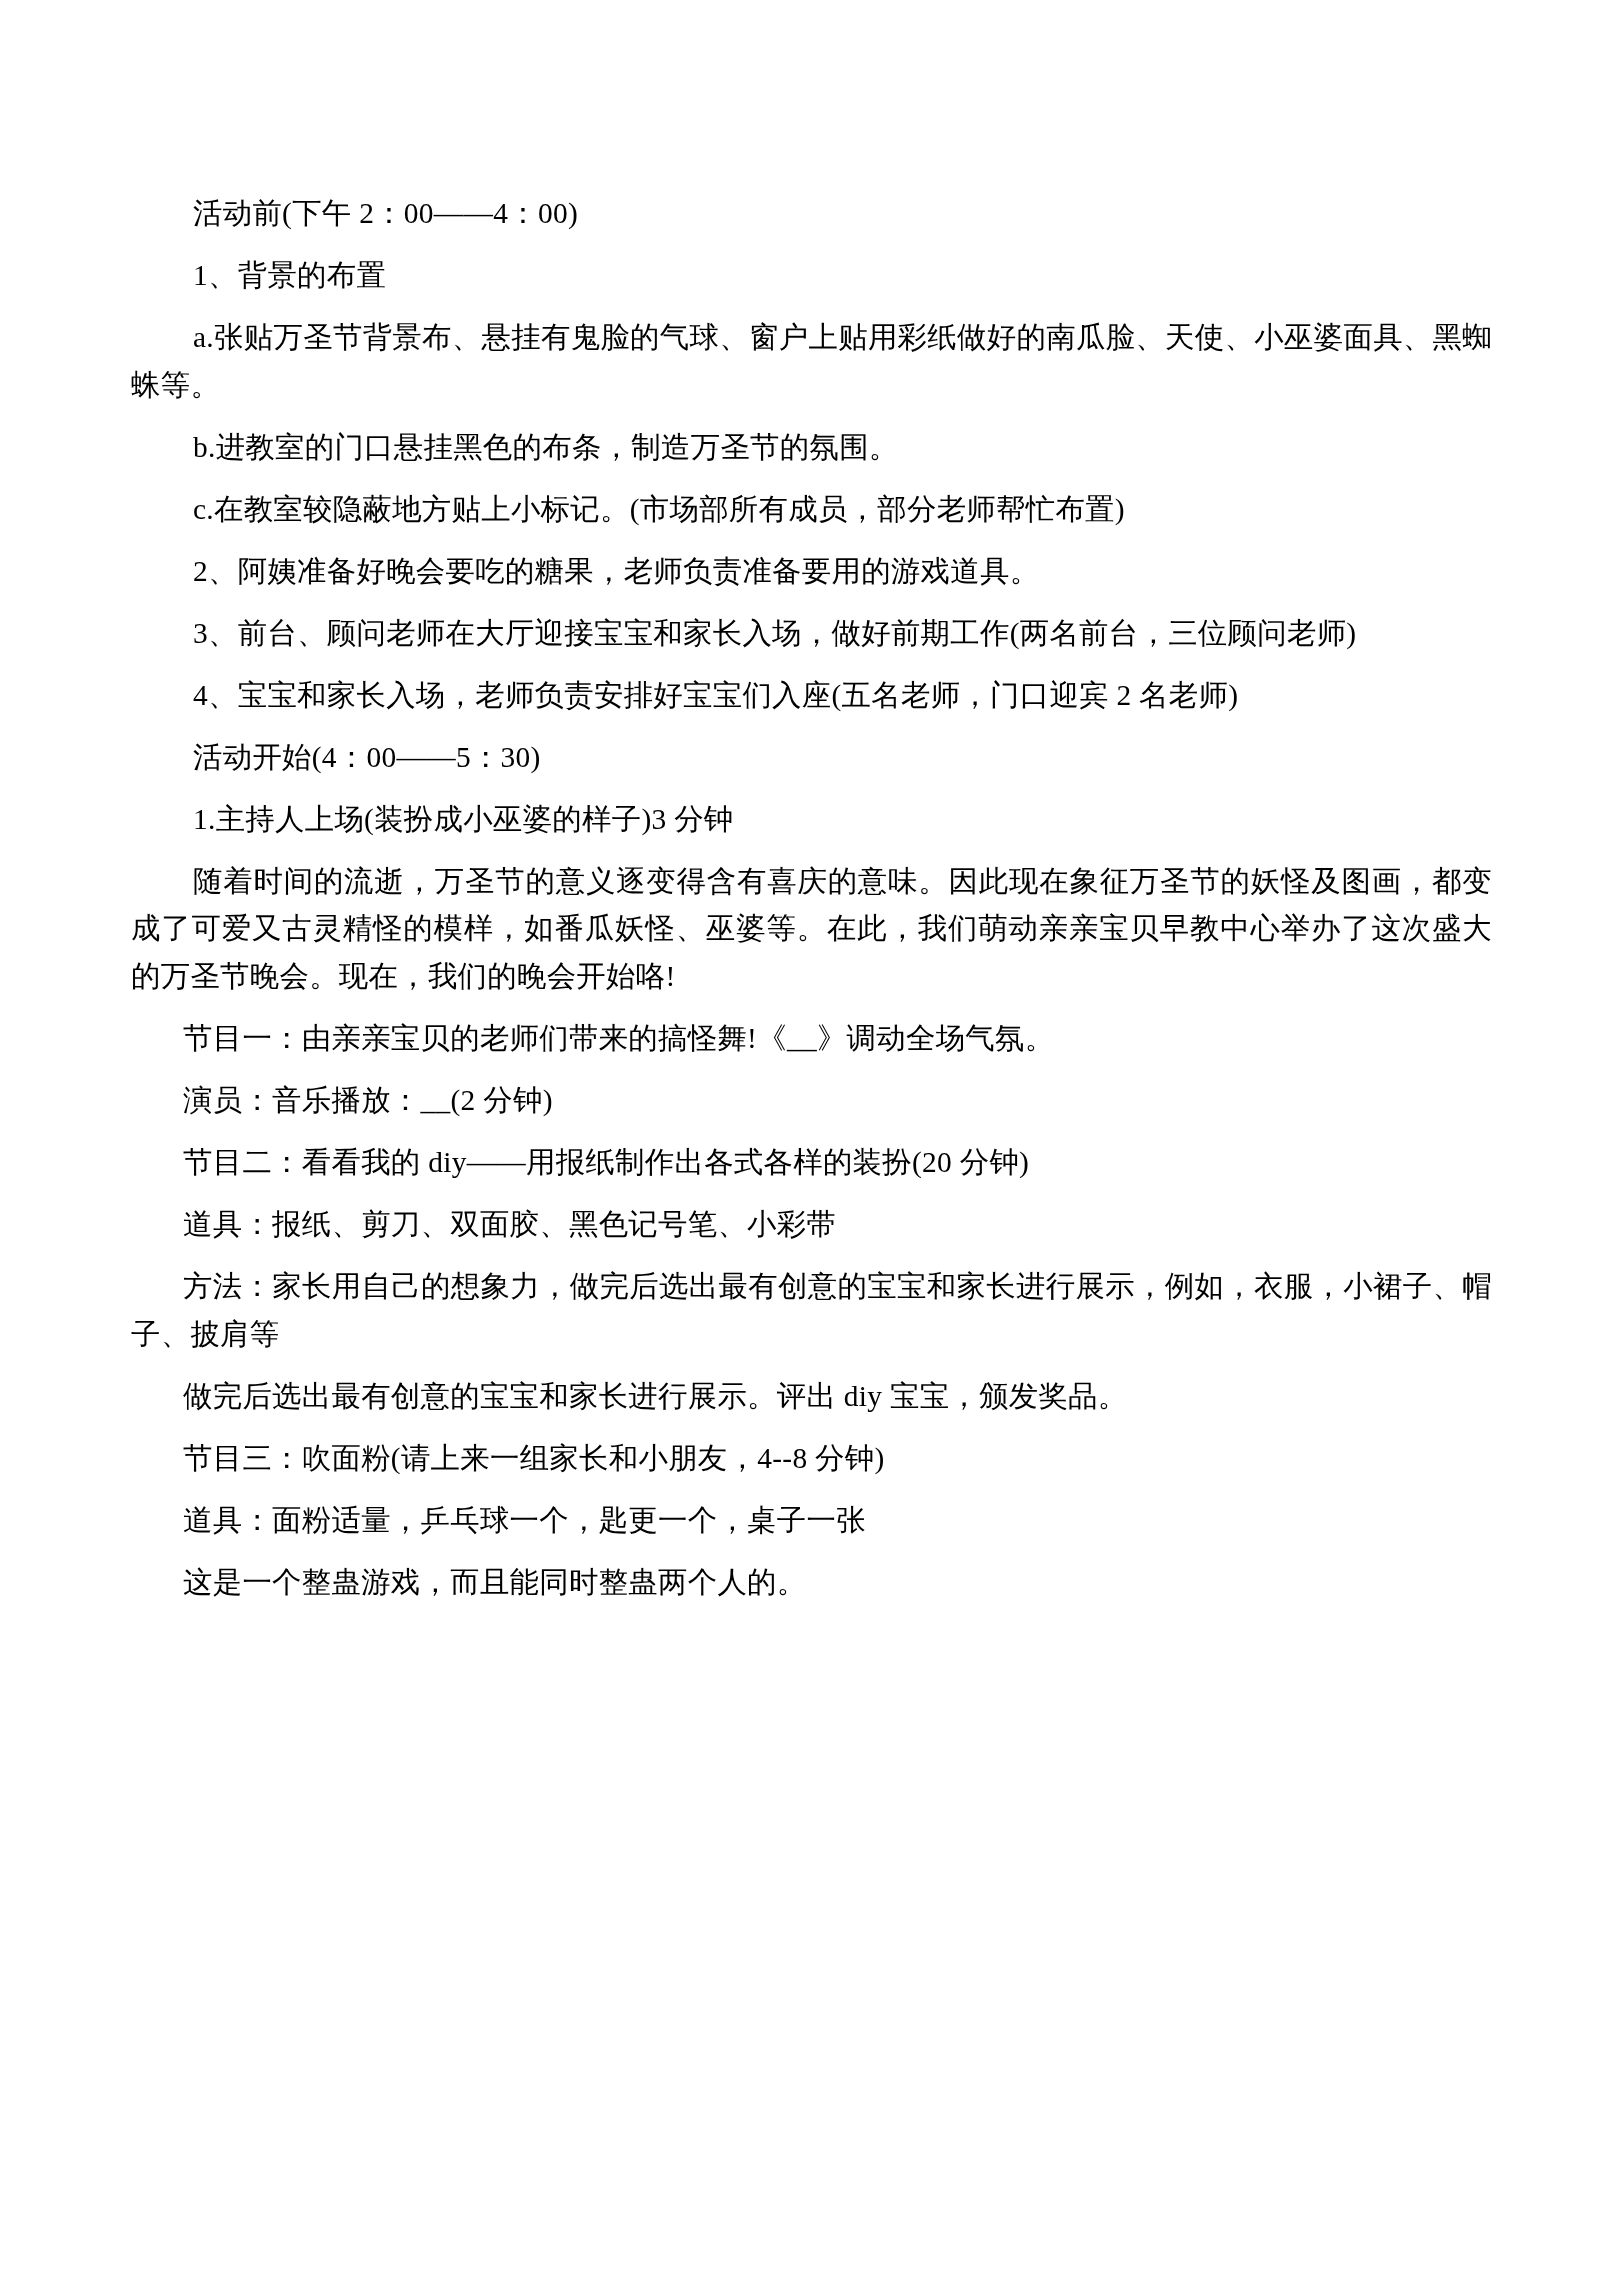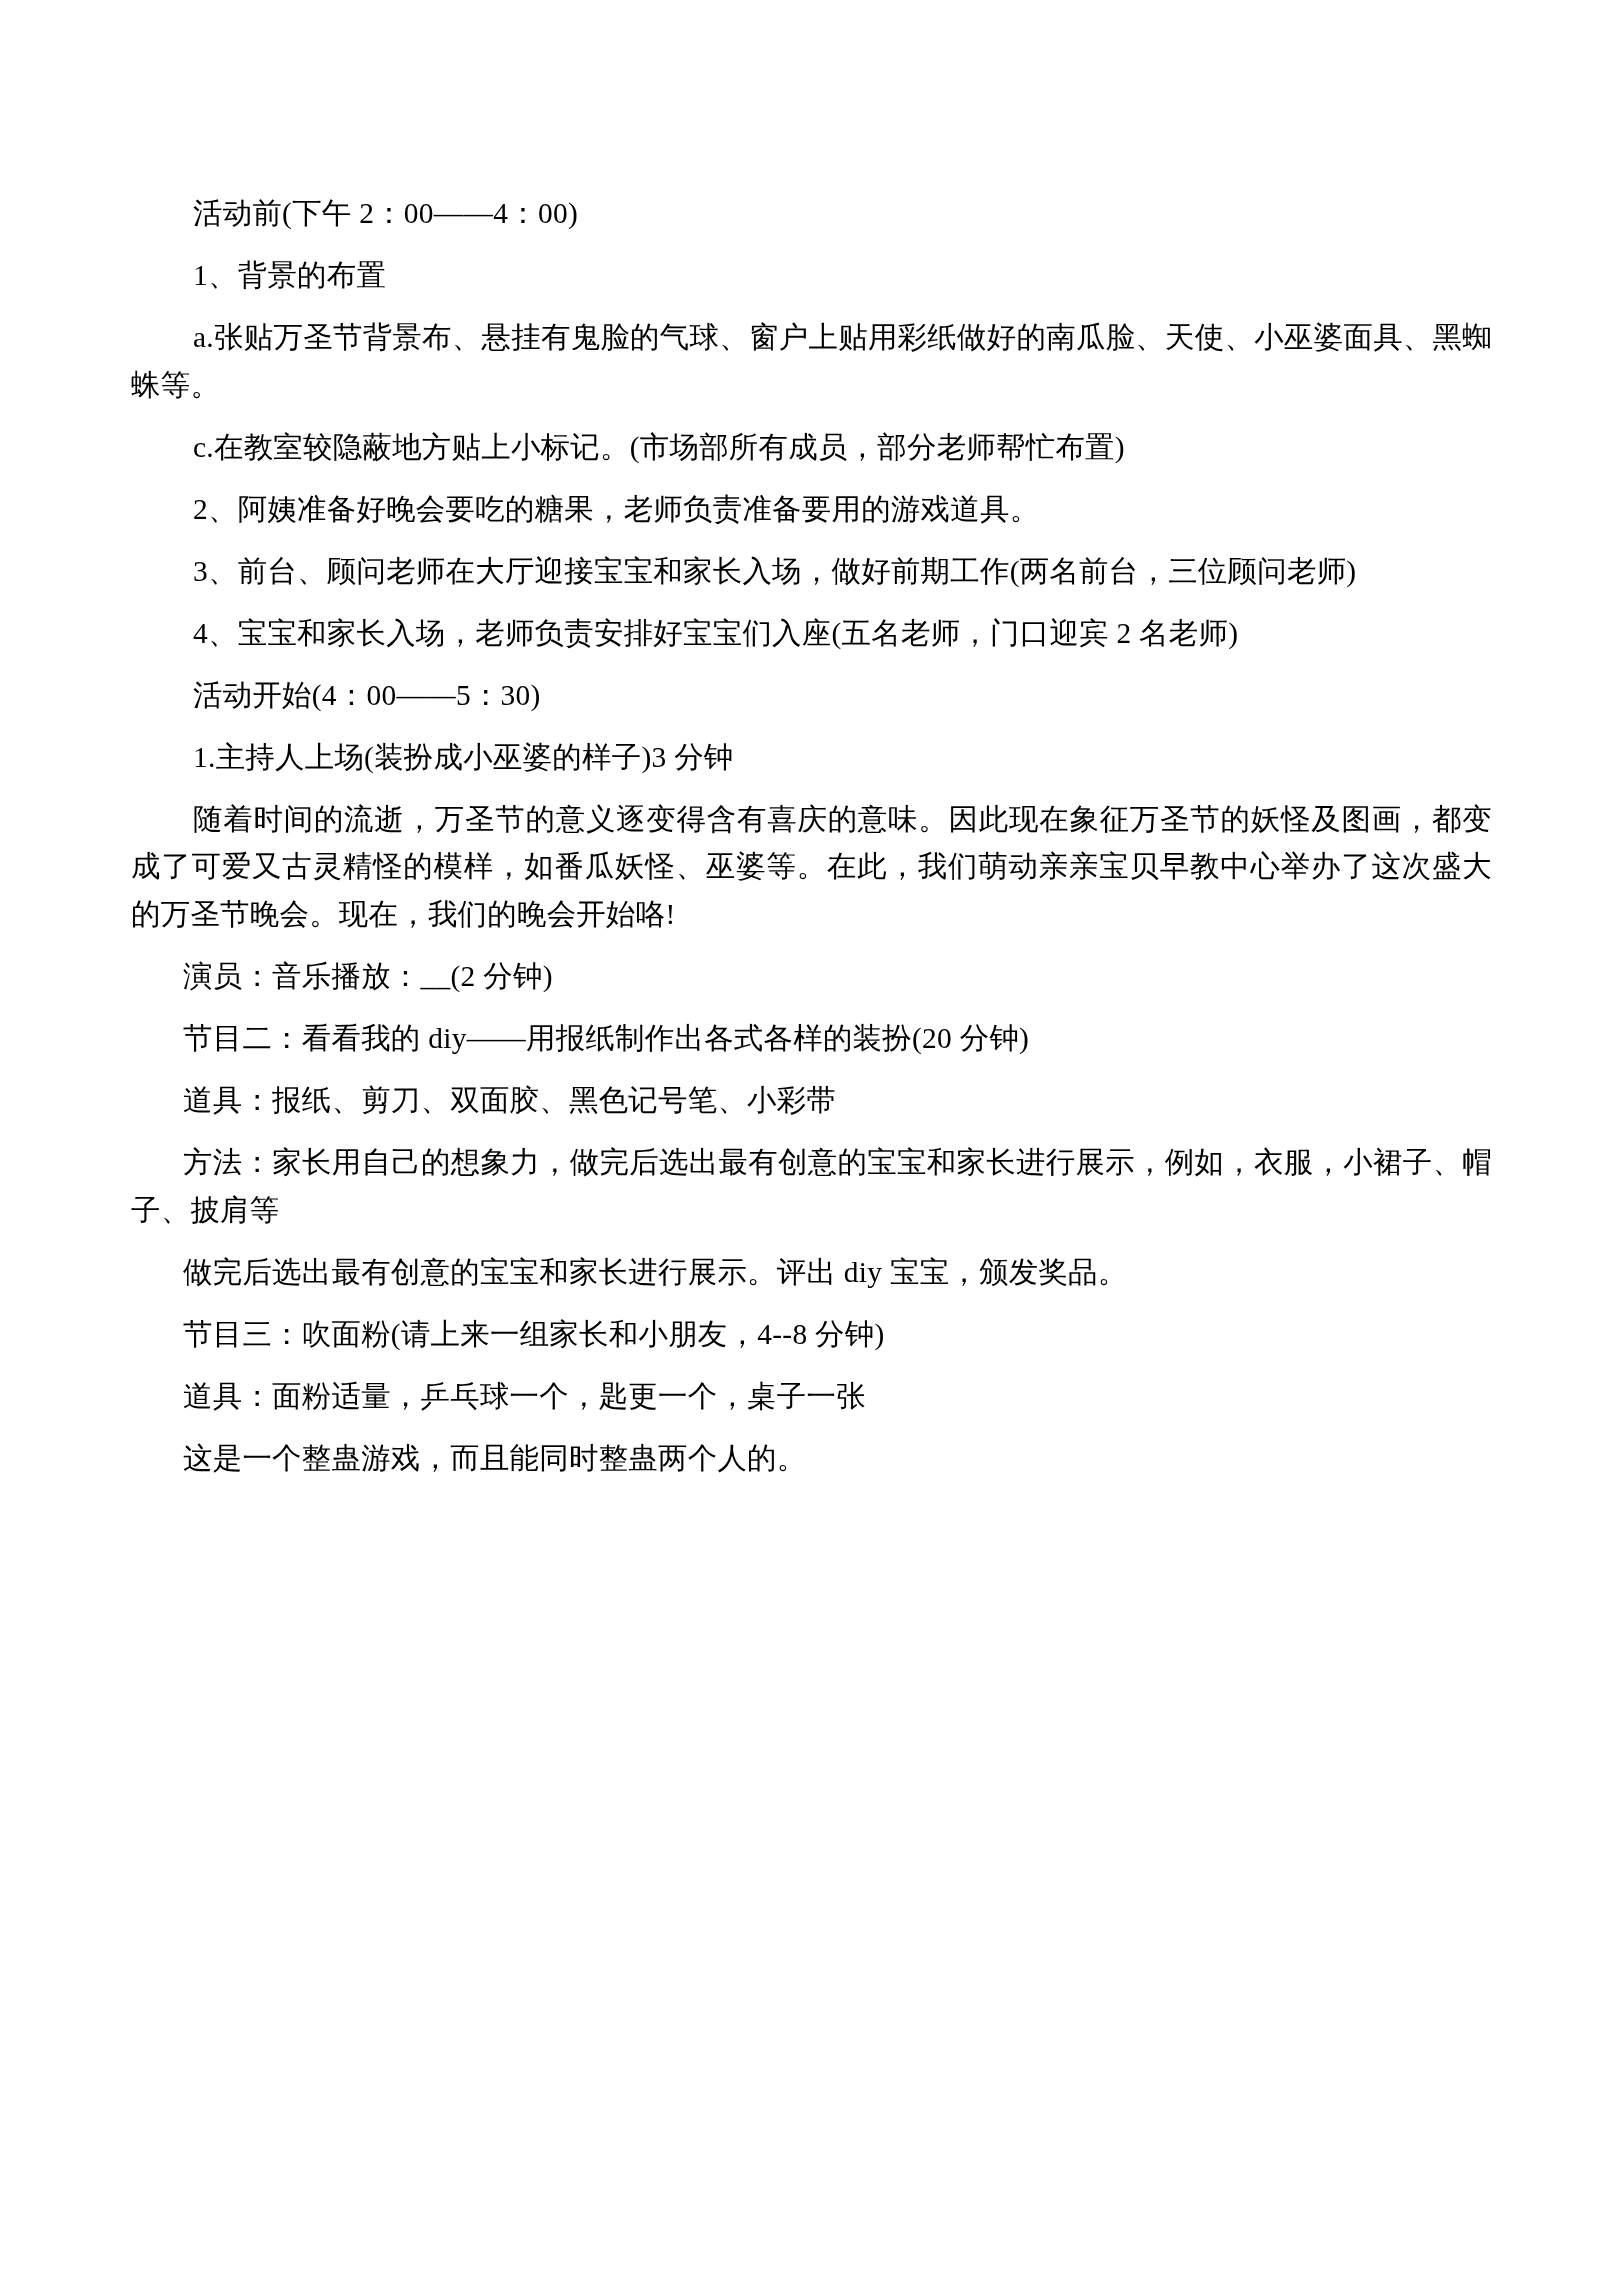--- a/index.html
+++ b/index.html
@@ -41,27 +41,29 @@
 </style>
 </head>
 <body>
 
 <div class="page">
   <div class="doc-body">
 
     <p class="indent">活动前(下午 2：00——4：00)</p>
     <p class="indent">1、背景的布置</p>
     <p class="indent">a.张贴万圣节背景布、悬挂有鬼脸的气球、窗户上贴用彩纸做好的南瓜脸、天使、小巫婆面具、黑蜘蛛等。</p>
+    <p class="indent">b.进教室的门口悬挂黑色的布条，制造万圣节的氛围。</p>
     <p class="indent">c.在教室较隐蔽地方贴上小标记。(市场部所有成员，部分老师帮忙布置)</p>
     <p class="indent">2、阿姨准备好晚会要吃的糖果，老师负责准备要用的游戏道具。</p>
     <p class="indent">3、前台、顾问老师在大厅迎接宝宝和家长入场，做好前期工作(两名前台，三位顾问老师)</p>
     <p class="indent">4、宝宝和家长入场，老师负责安排好宝宝们入座(五名老师，门口迎宾 2 名老师)</p>
     <p class="indent">活动开始(4：00——5：30)</p>
     <p class="indent">1.主持人上场(装扮成小巫婆的样子)3 分钟</p>
     <p class="indent">随着时间的流逝，万圣节的意义逐变得含有喜庆的意味。因此现在象征万圣节的妖怪及图画，都变成了可爱又古灵精怪的模样，如番瓜妖怪、巫婆等。在此，我们萌动亲亲宝贝早教中心举办了这次盛大的万圣节晚会。现在，我们的晚会开始咯!</p>
+    <p class="indent-sm">节目一：由亲亲宝贝的老师们带来的搞怪舞!《__》调动全场气氛。</p>
     <p class="indent-sm">演员：音乐播放：__(2 分钟)</p>
     <p class="indent-sm">节目二：看看我的 diy——用报纸制作出各式各样的装扮(20 分钟)</p>
     <p class="indent-sm">道具：报纸、剪刀、双面胶、黑色记号笔、小彩带</p>
     <p class="indent-sm">方法：家长用自己的想象力，做完后选出最有创意的宝宝和家长进行展示，例如，衣服，小裙子、帽子、披肩等</p>
     <p class="indent-sm">做完后选出最有创意的宝宝和家长进行展示。评出 diy 宝宝，颁发奖品。</p>
     <p class="indent-sm">节目三：吹面粉(请上来一组家长和小朋友，4--8 分钟)</p>
     <p class="indent-sm">道具：面粉适量，乒乓球一个，匙更一个，桌子一张</p>
     <p class="indent-sm">这是一个整蛊游戏，而且能同时整蛊两个人的。</p>
 
   </div>

